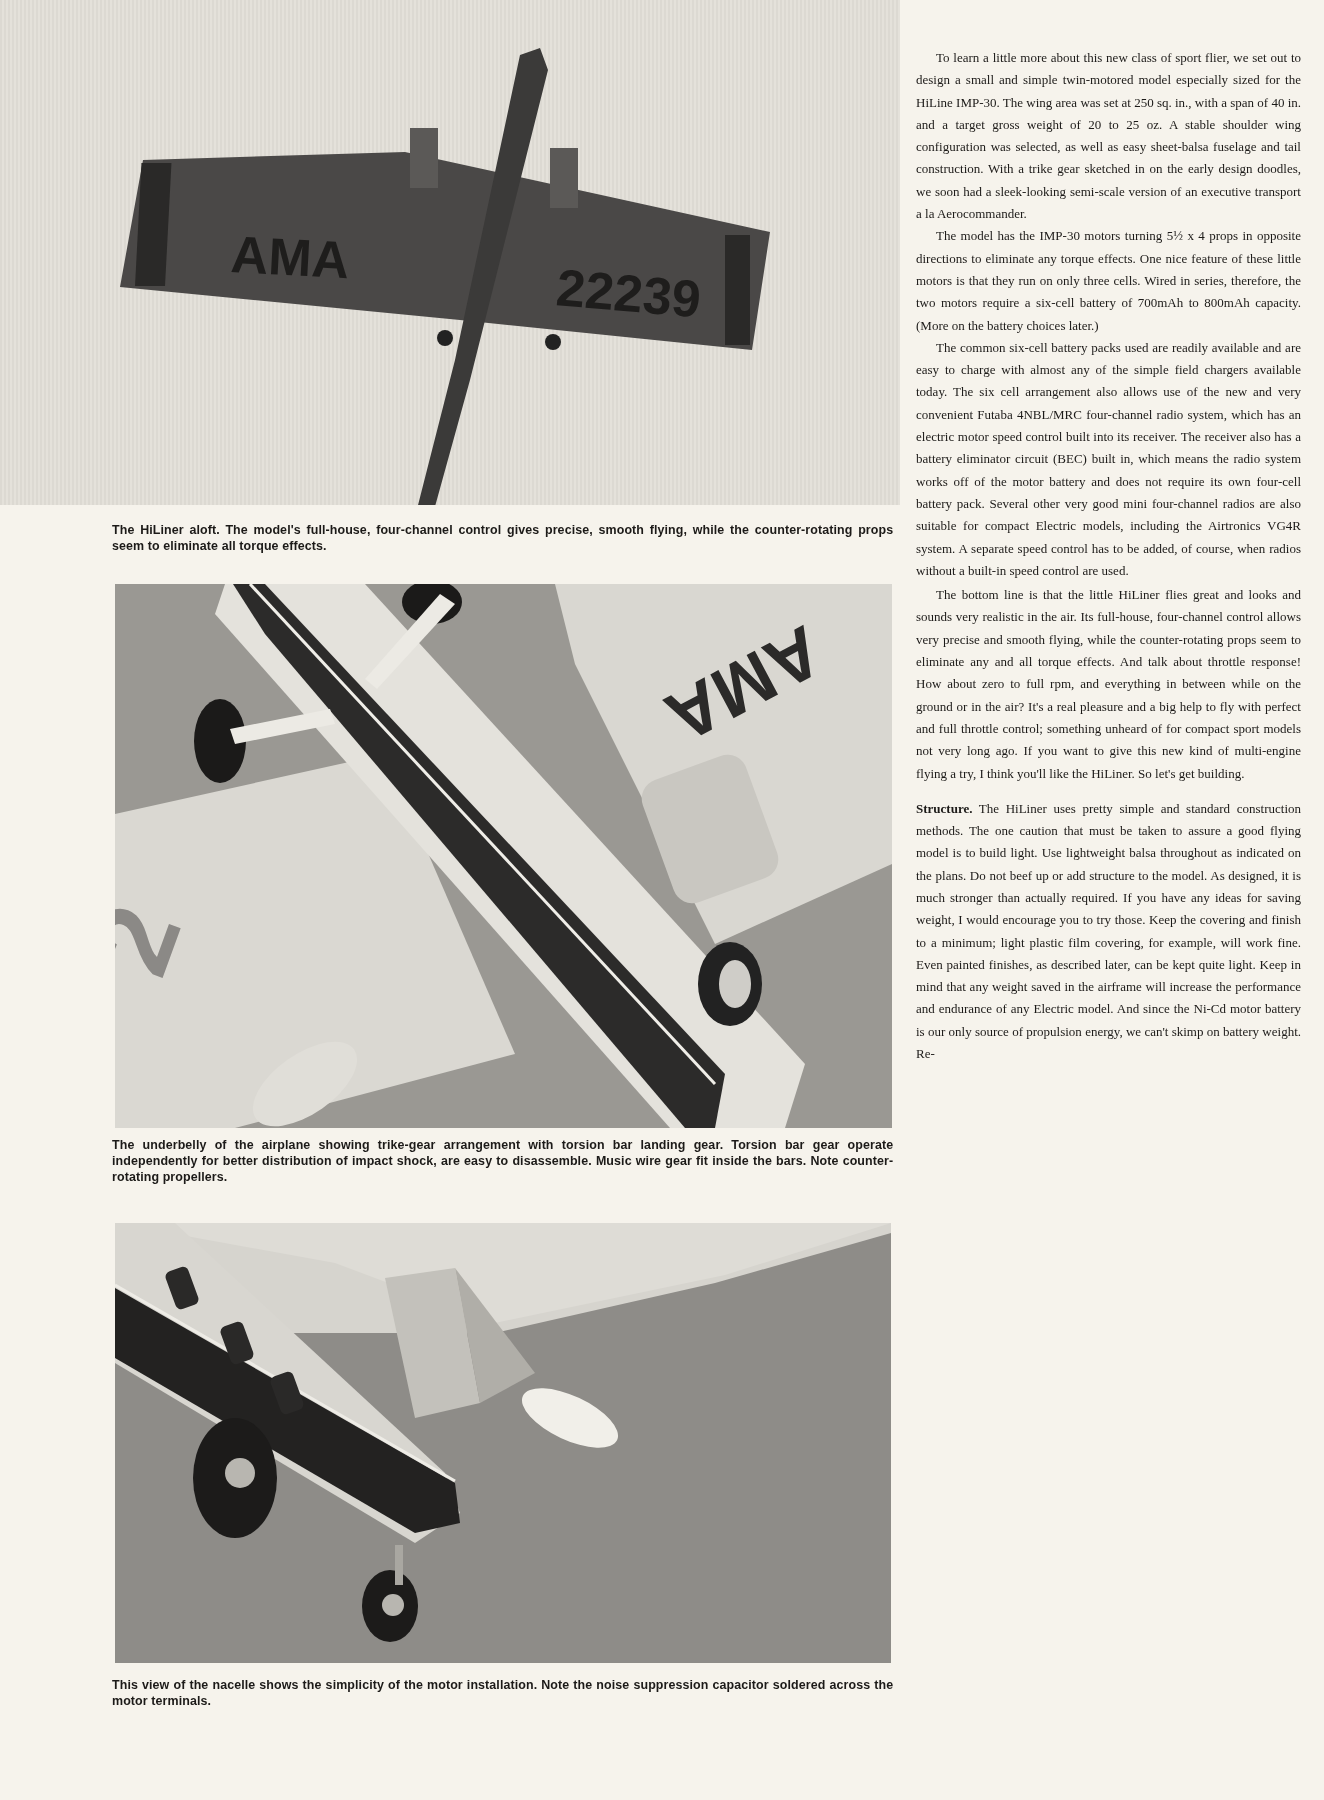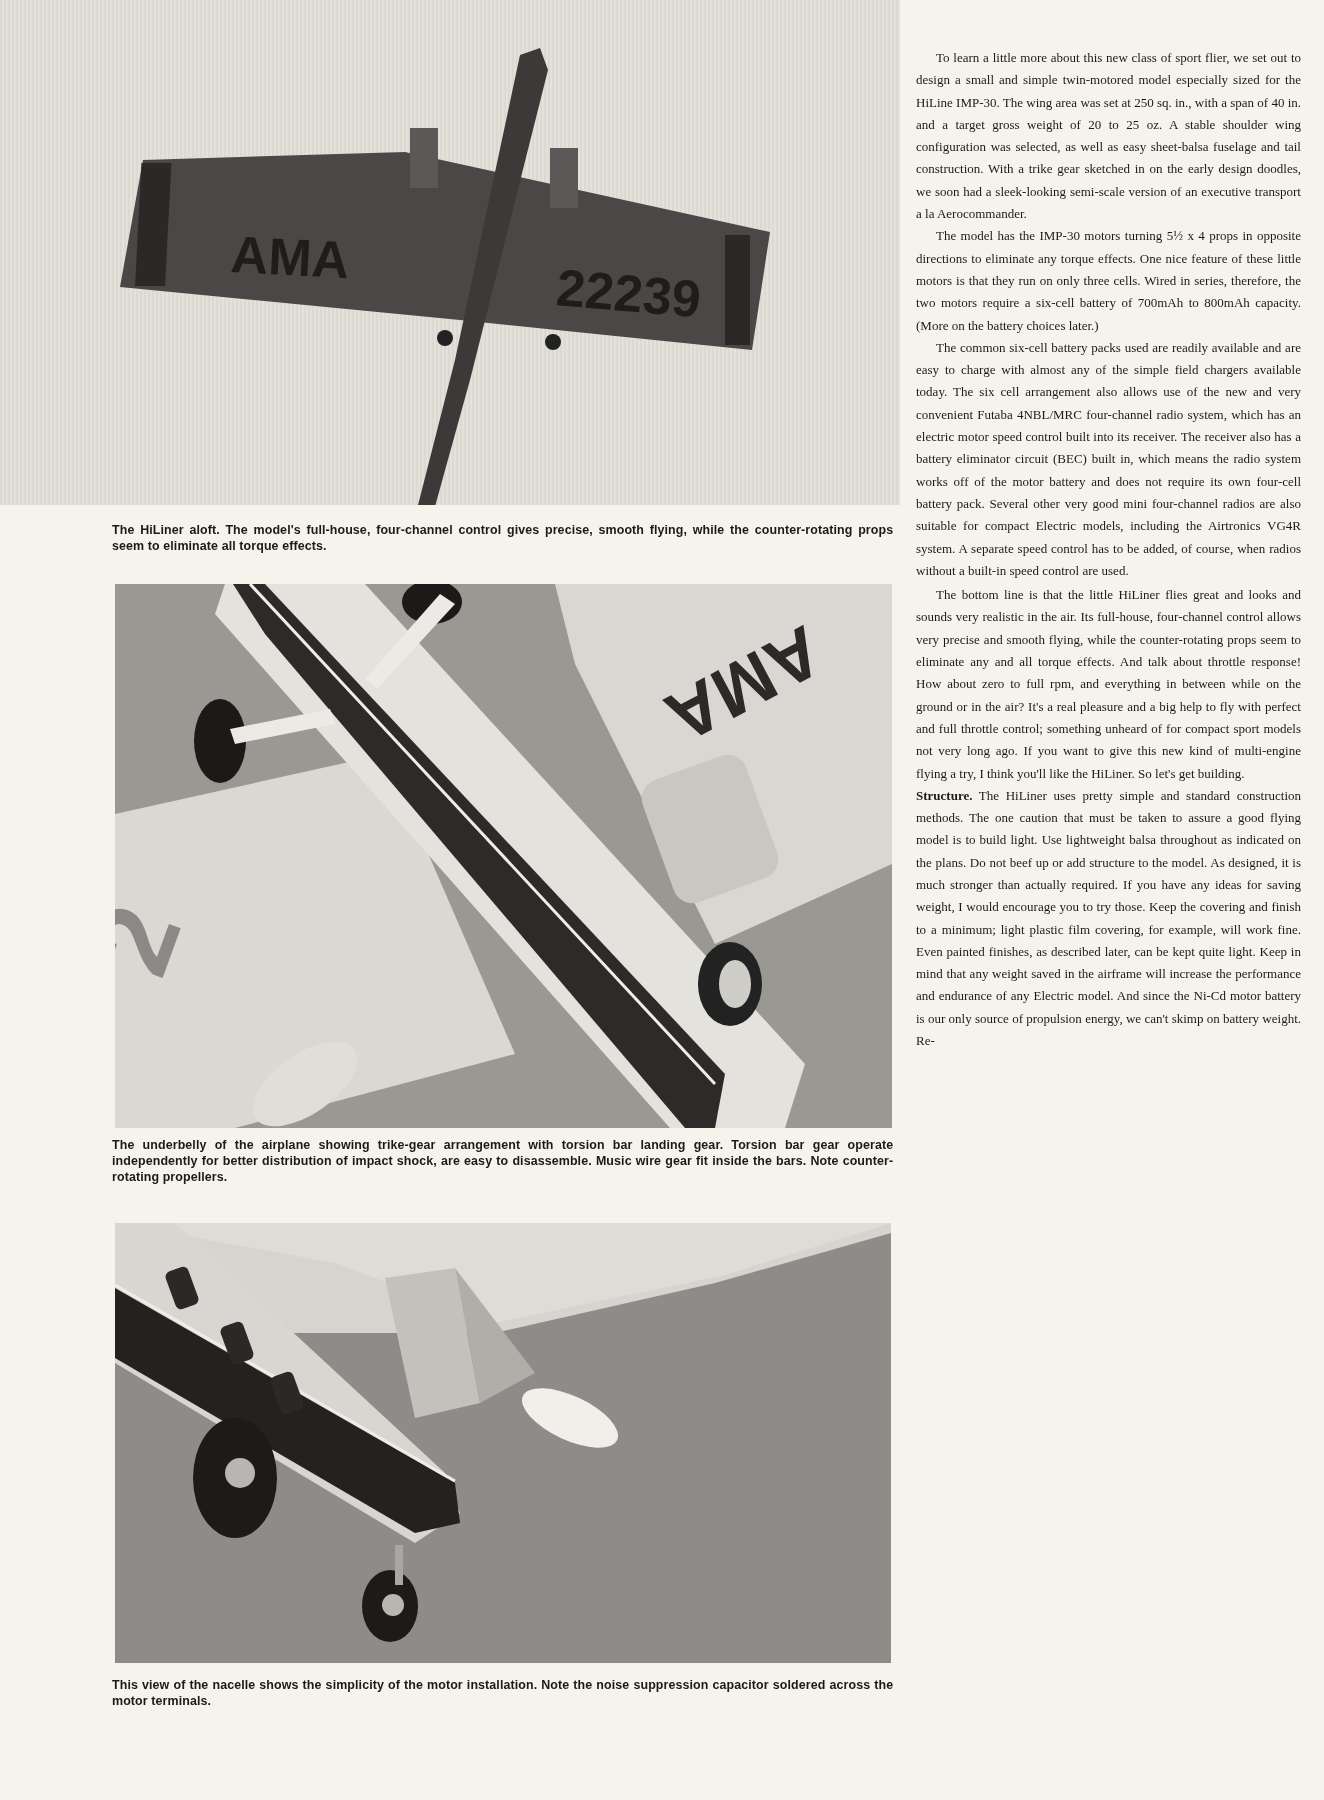--- a/index.html
+++ b/index.html
@@ -32,21 +32,21 @@
   }
   .folio .num { font-weight: bold; margin-right: 14px; }
 
   .column {
     position: absolute; left: 916px; top: 47px; width: 385px;
     font-size: 13px; line-height: 22.3px; text-align: justify;
     hyphens: manual;
   }
   .column p { margin: 0; text-indent: 20px; }
   .column p.gap { margin-top: 2px; }
-  .column p.section { text-indent: 0; }
+  .column p.section { text-indent: 0; margin-top: 13px; }
   .column .lead { font-weight: bold; }
 </style>
 </head>
 <body>
 
 <div class="photo" id="photo1">
   <svg viewBox="0 0 900 505" preserveAspectRatio="none">
     <defs>
       <pattern id="grain" width="4" height="4" patternUnits="userSpaceOnUse">
         <rect width="4" height="4" fill="#e4e1da"></rect>

